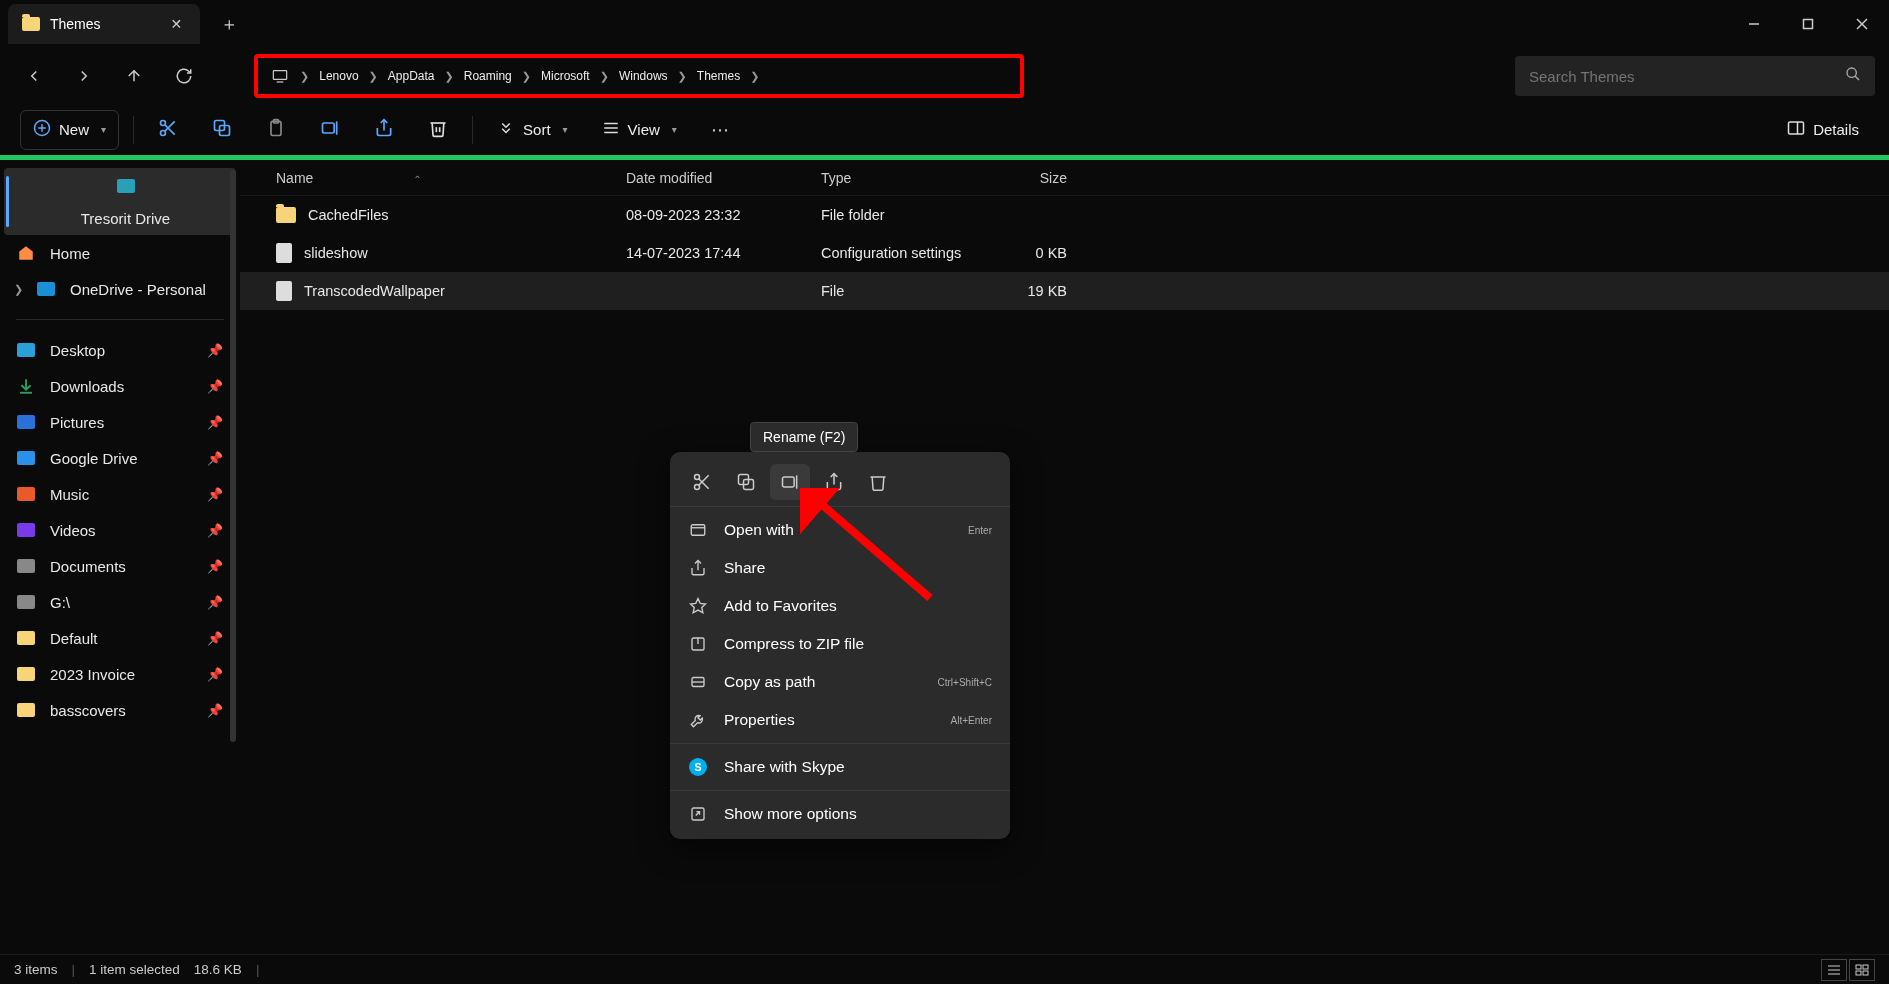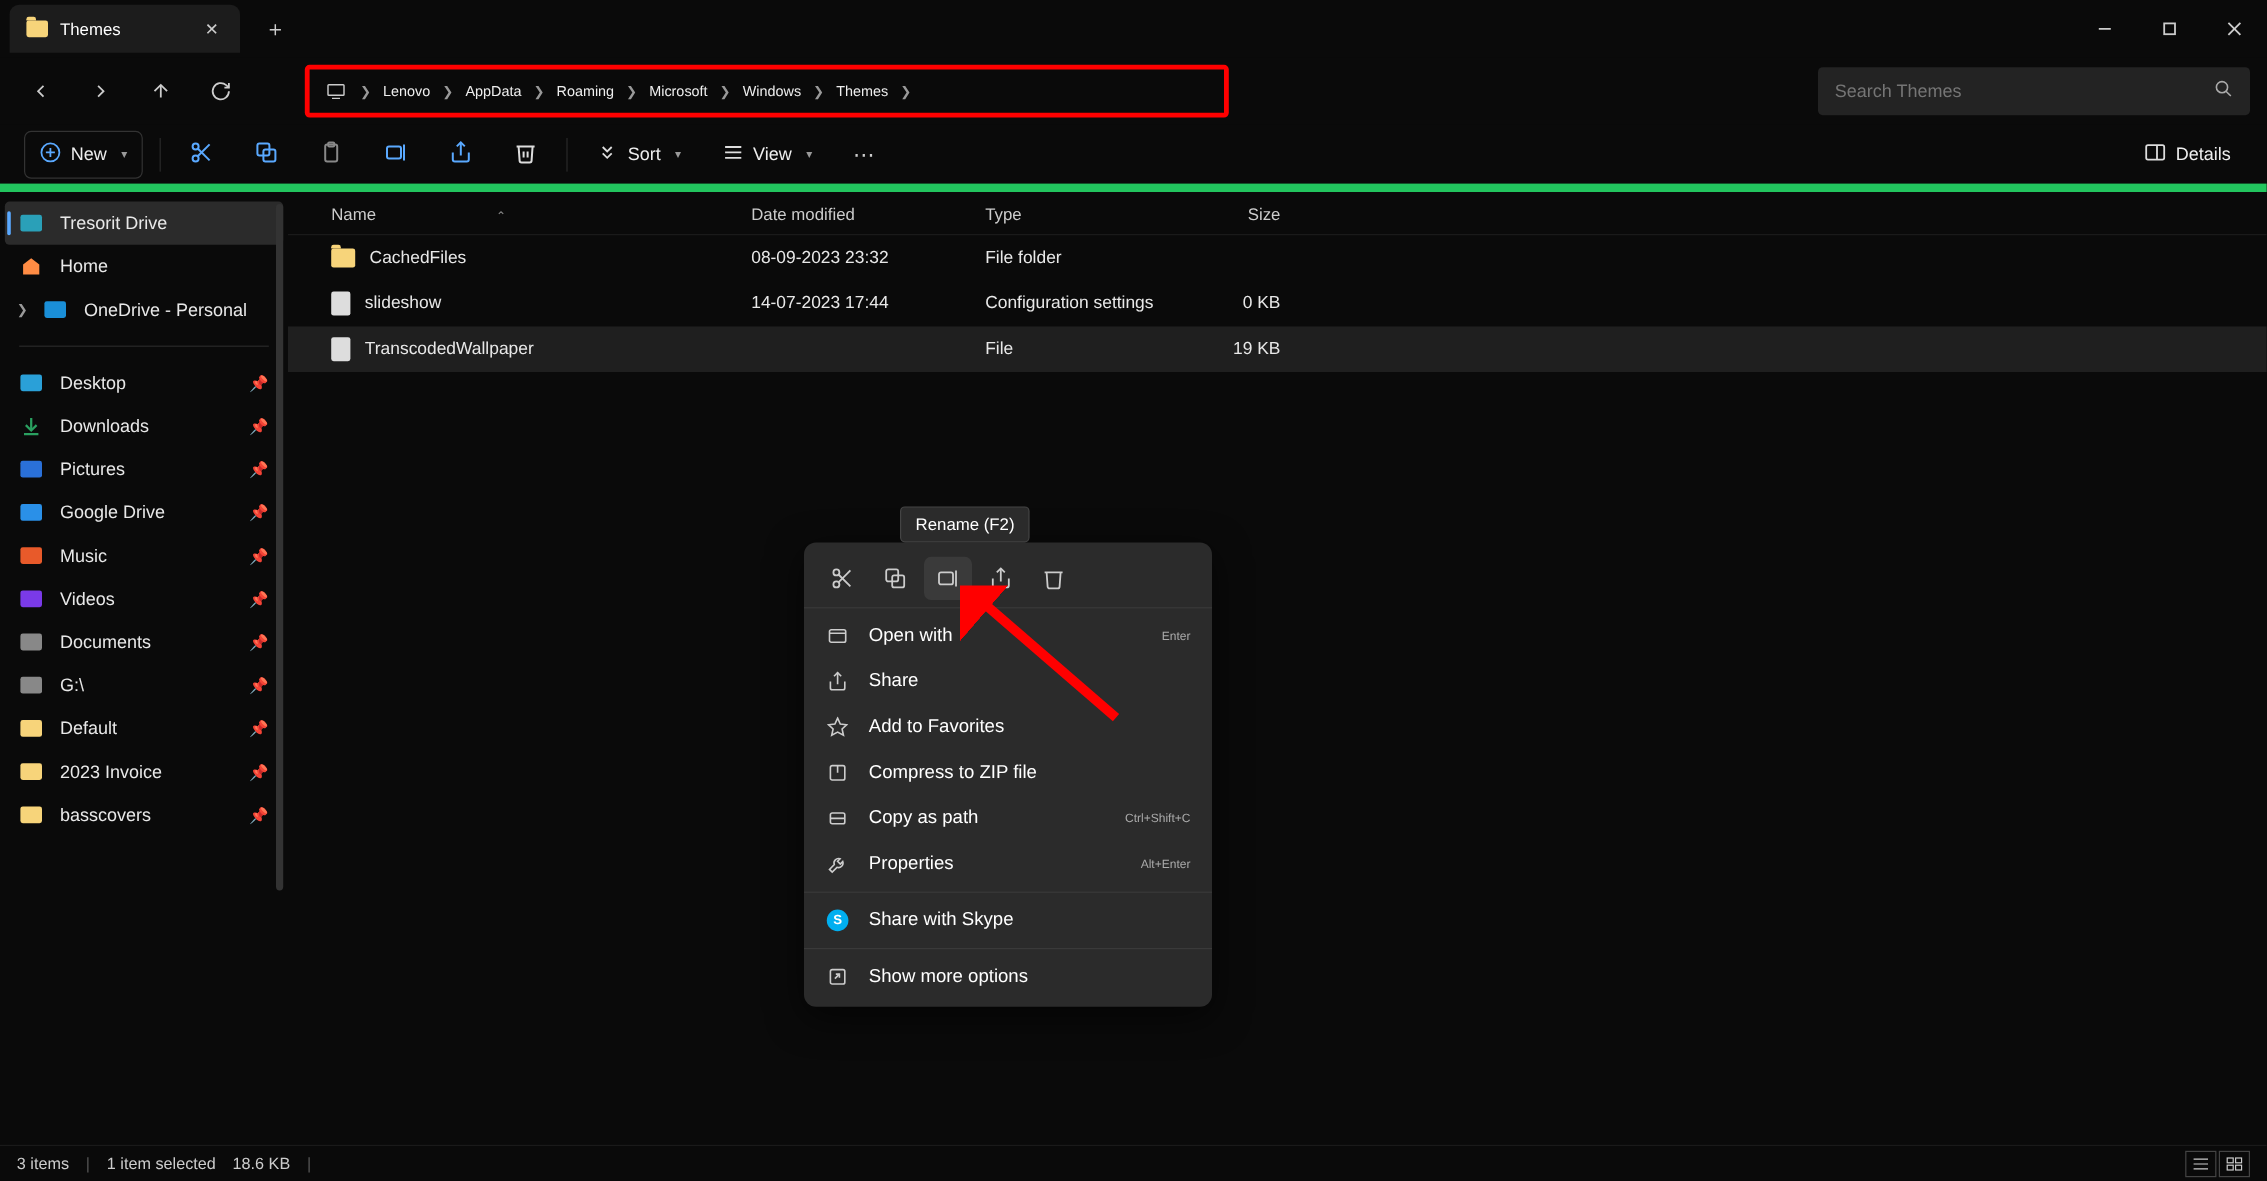--- a/index.html
+++ b/index.html
@@ -24,36 +24,36 @@
 .breadcrumb-wrap { flex:1; margin:0 20px 0 40px; display:flex; align-items:center; }
 .breadcrumb-highlight { border:4px solid #ff0000; border-radius:4px; padding:2px 6px 2px 2px; display:flex; align-items:center; height:44px; flex:1; max-width:770px; margin-left:0; }
 .bc-seg { display:flex; align-items:center; gap:8px; padding:0 10px; color:#eee; font-size:12px; cursor:pointer; }
 .bc-chev { color:#999; font-size:11px; }
 .bc-pc-icon svg { stroke:#ccc; fill:none; stroke-width:1.8; }
 .searchbox { width:360px; height:40px; background:#232323; border-radius:4px; display:flex; align-items:center; padding:0 14px; }
 .searchbox input { flex:1; background:transparent; border:none; color:#e8e8e8; font-size:15px; outline:none; }
 .search-icon svg { stroke:#aaa; fill:none; stroke-width:2; }
 
 
-.toolbar { height:56px; display:flex; align-items:center; padding:0 20px; gap:14px; border-bottom:7px solid #22c55e; }
+.toolbar { height:56px; display:flex; align-items:center; padding:0 20px; gap:14px; border-bottom:5px solid #22c55e; }
 .tbtn { height:40px; display:flex; align-items:center; gap:8px; padding:0 10px; border-radius:4px; cursor:pointer; font-size:15px; }
 .tbtn-new { border:1px solid #333; border-radius:6px; padding:0 12px; }
 .tbtn-icon svg { stroke:#5aa9ff; fill:none; stroke-width:2; }
 .tbtn-icon.gray svg { stroke:#888; }
 .tbtn-icon.white svg { stroke:#ddd; }
 .tsep { width:1px; height:28px; background:#2a2a2a; }
 .tbtn-text { color:#eee; }
 .chev-sm { font-size:10px; color:#999; margin-left:4px; }
 .toolbar-right { margin-left:auto; display:flex; align-items:center; gap:8px; }
 
 
 .main { display:flex; height:calc(100% - 48px - 56px - 56px - 30px); }
 .sidebar { width:240px; background:#0a0a0a; padding:8px 0; overflow:hidden; position:relative; }
 .sb-item { display:flex; align-items:center; gap:14px; padding:8px 16px; font-size:15px; color:#e8e8e8; cursor:pointer; position:relative; }
-.sb-item.selected { background:#2b2b2b; border-radius:4px; margin:0 4px; padding-left:12px; }
+.sb-item.selected { background:#2b2b2b; border-radius:4px; margin:0 4px; padding-left:27px;flex-direction:column; }
 .sb-item.selected::before { content:""; position:absolute; left:2px; top:8px; bottom:8px; width:3px; background:#5aa9ff; border-radius:2px; }
 .sb-icon { width:20px; height:20px; display:flex; align-items:center; justify-content:center; flex-shrink:0; }
 .sb-pin { margin-left:auto; color:#888; font-size:13px; }
 .sb-divider { height:1px; background:#2a2a2a; margin:12px 16px; }
 .sb-chev { position:absolute; left:14px; color:#999; font-size:11px; }
 .sb-item.chev { padding-left:36px; }
 .sb-scrollbar { position:absolute; right:4px; top:10px; width:6px; height:72%; background:#333; border-radius:3px; }
 
 
 .content { flex:1; background:#0a0a0a; position:relative; }

